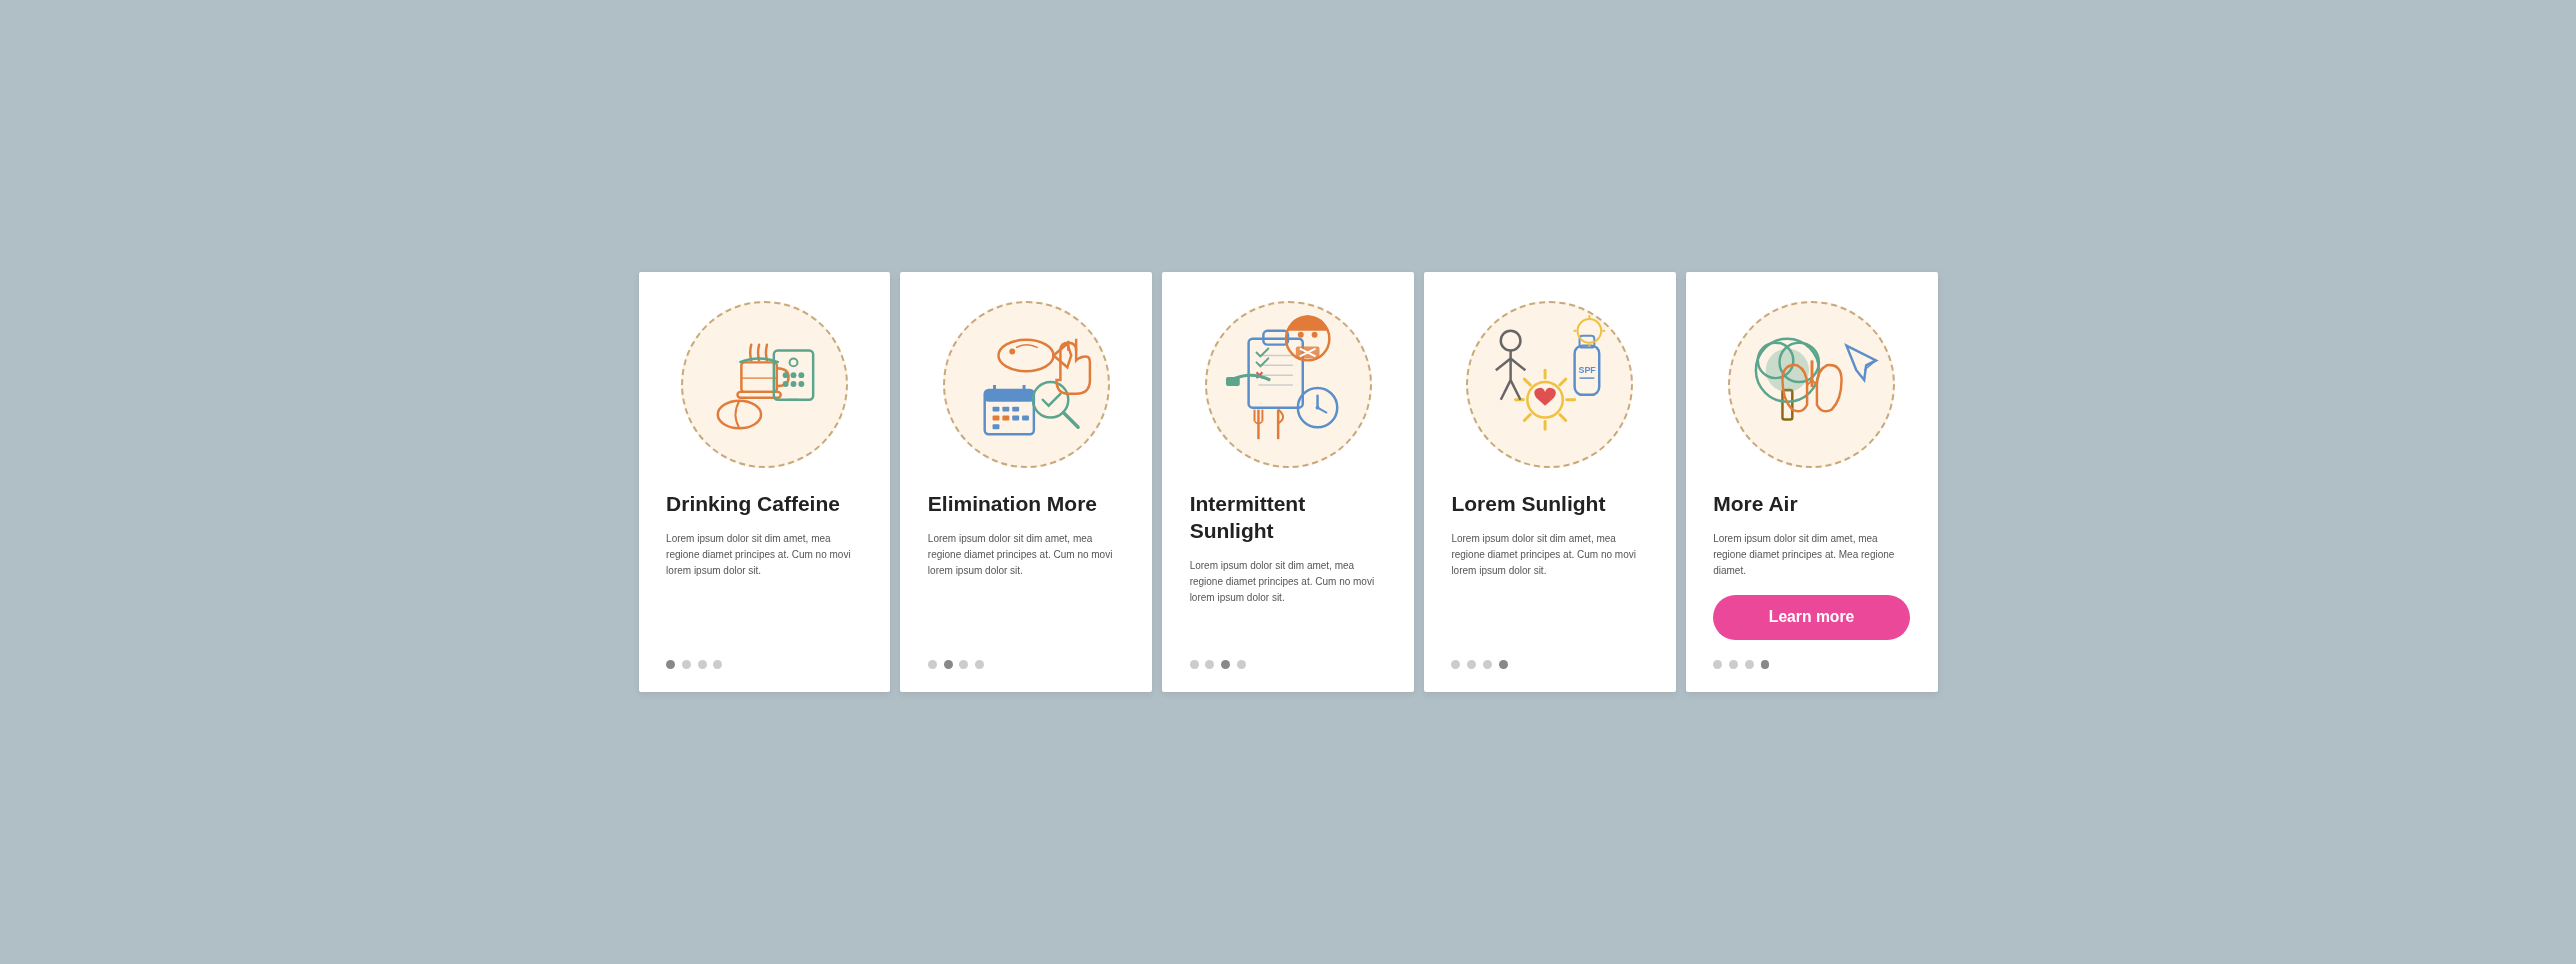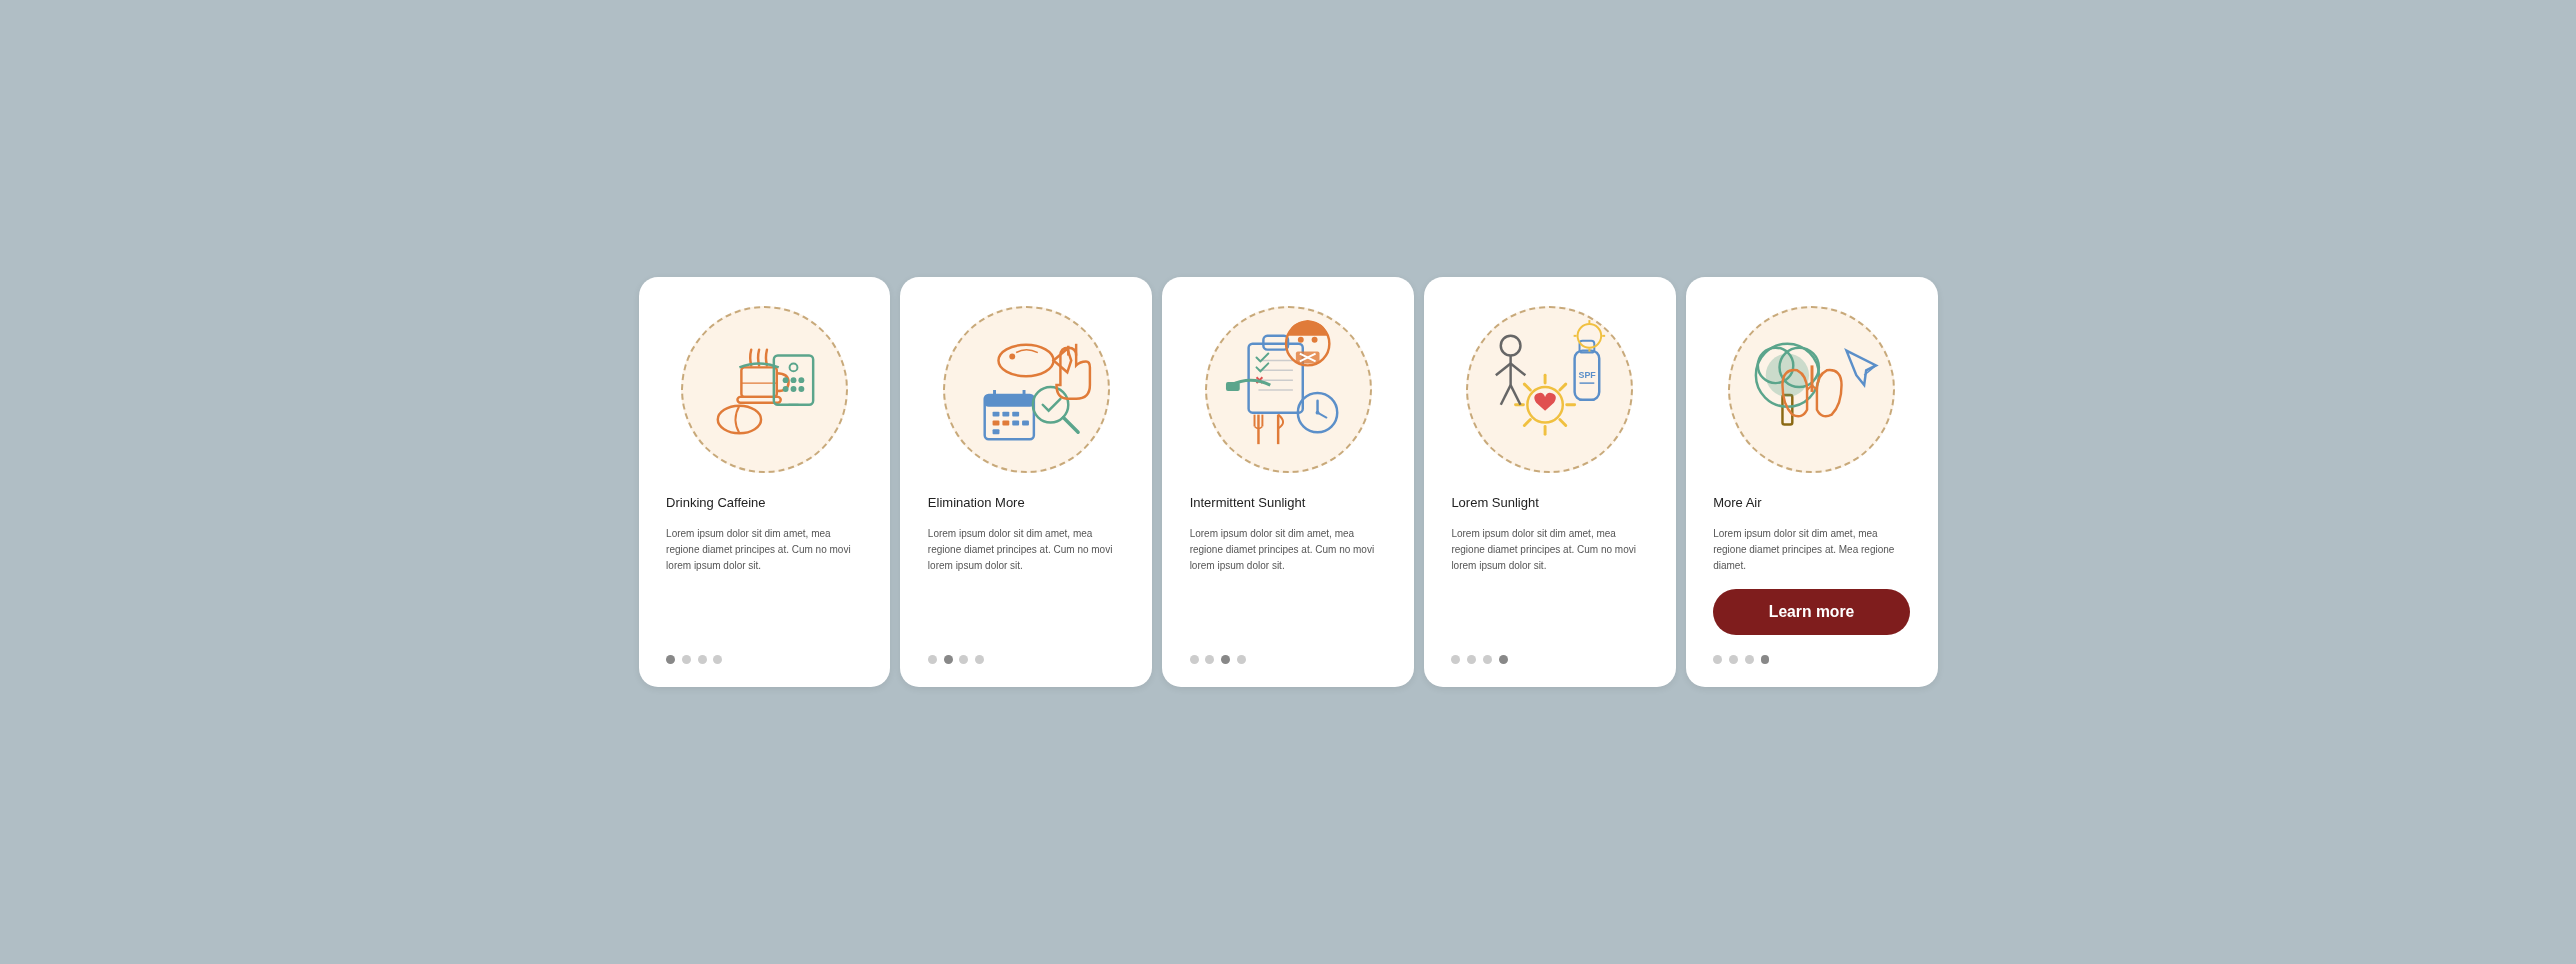--- a/index.html
+++ b/index.html
@@ -17,21 +17,21 @@
     .cards-container {
       display: flex;
       gap: 9.8px;
       align-items: stretch;
       max-width: 1299px;
       width: 100%;
     }
 
     .card {
       background: #fff;
-      border-radius: 19px;
+      border-radius: 2px;
       padding: 29.5px 27.6px 23.6px 27.6px;
       flex: 1;
       display: flex;
       flex-direction: column;
       align-items: flex-start;
       min-width: 0;
       box-shadow: 0 2px 7.9px rgba(0,0,0,0.08);
     }
 
     .card-icon-area {
@@ -47,22 +47,22 @@
       border-radius: 50%;
       background: #fdf3e7;
       border: 2.5px dashed #c8a97a;
       display: flex;
       align-items: center;
       justify-content: center;
       position: relative;
     }
 
     .card-title {
-      font-size: 13px;
-      font-weight: 400;
+      font-size: 21px;
+      font-weight: 700;
       color: #222;
       margin-bottom: 14px;
       line-height: 1.3;
     }
 
     .card-text {
       font-size: 10px;
       color: #555;
       line-height: 1.6;
       flex: 1;
@@ -81,21 +81,21 @@
       border-radius: 50%;
       background: #ccc;
     }
 
     .dot.active {
       background: #888;
     }
 
     .learn-more-btn {
       margin-top: 15.7px;
-      background: #7f1d1d;
+      background: #ec4899;
       color: #fff;
       border: none;
       border-radius: 29.5px;
       padding: 13.8px 39px;
       font-size: 15.7px;
       font-weight: 600;
       cursor: pointer;
       width: 100%;
       text-align: center;
     }

